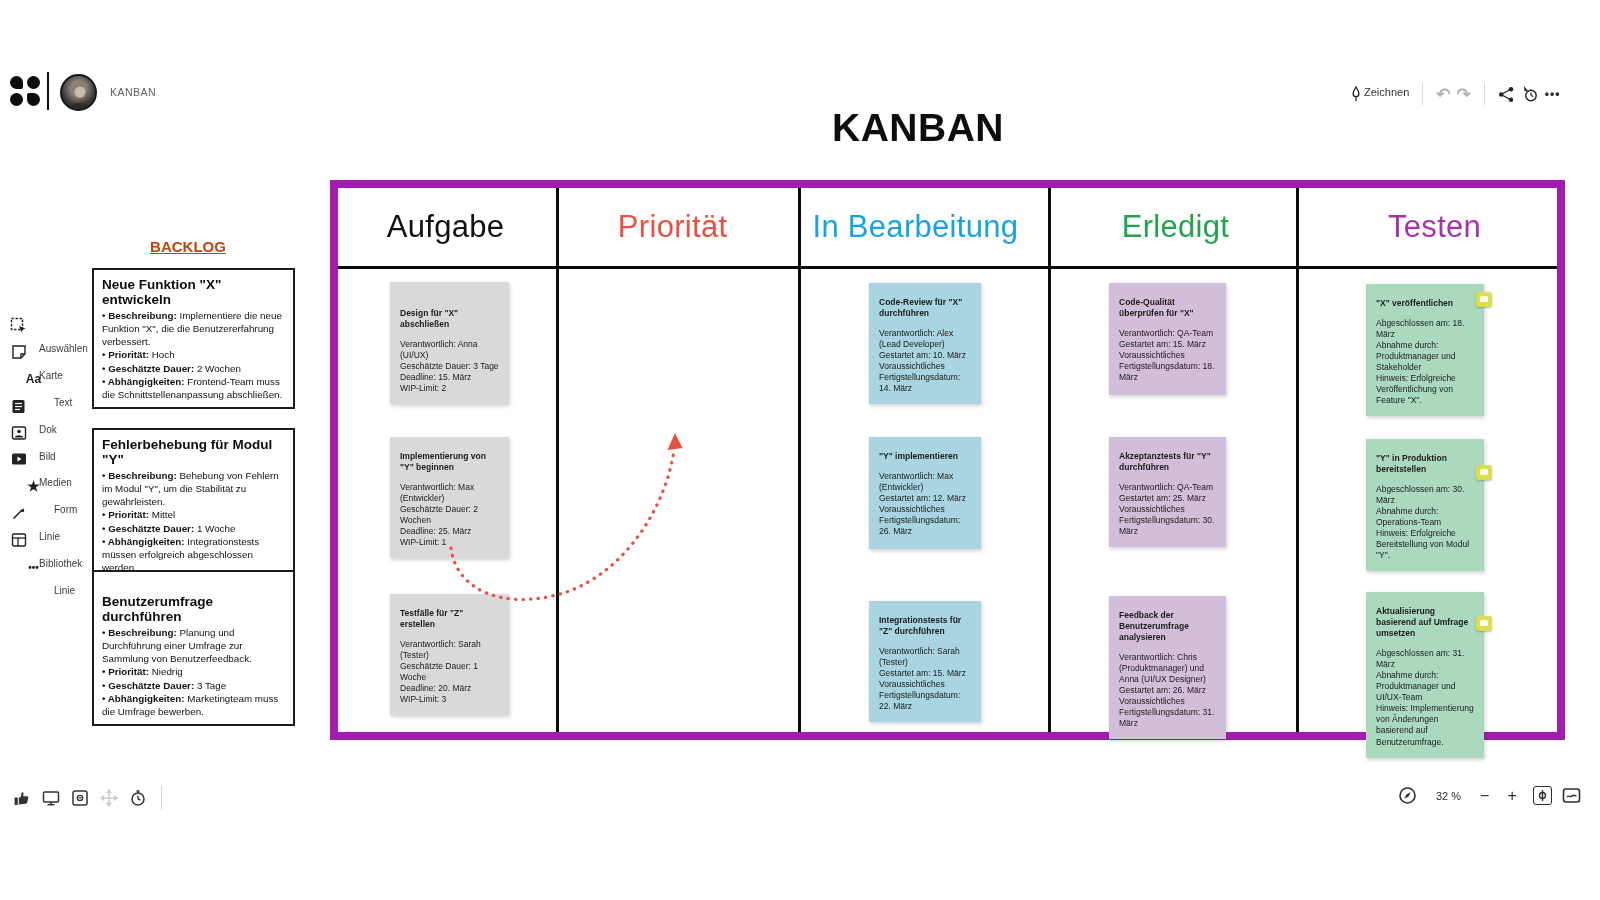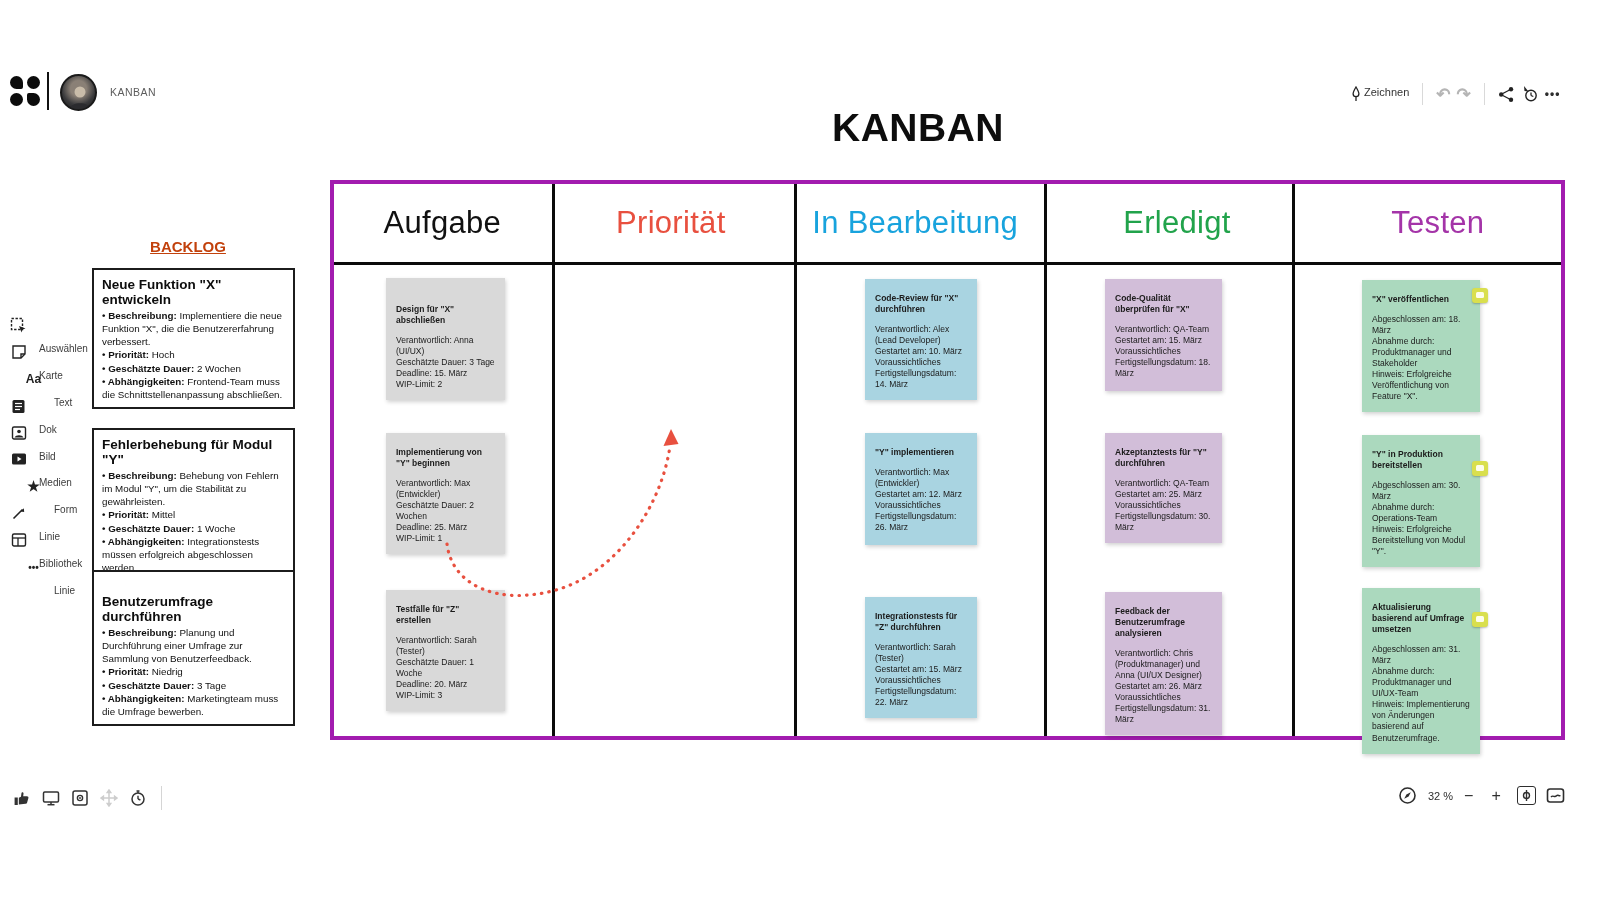--- a/index.html
+++ b/index.html
@@ -38,21 +38,21 @@
   .glyph-ico { font-size:12px; font-weight:700; color:#222;margin-left:15px; }
 
   
   #backlog-title { left:188px; top:238px; transform:translateX(-50%); font-size:15px; font-weight:700; text-decoration:underline; color:#c2410c; }
   .bl-card { position:absolute; left:92px; width:203px; background:#fff; border:2px solid #1c1c1c; padding:7px 8px 6px 8px; }
   .bl-title { font-size:13.5px; font-weight:700; color:#0d0d0d; margin-bottom:2px; }
   .bl-field { font-size:9.8px; line-height:1.34; color:#111; }
   .bl-field b { font-weight:700; }
 
   
-  #board { left:330px; top:180px; width:1235px; height:560px; border:4px solid #a21caf; background:#fff; }
+  #board { left:330px; top:180px; width:1235px; height:560px; border:8px solid #a21caf; background:#fff; }
   #board-header { position:absolute; left:0; top:0; width:100%; height:78px; display:flex; }
   .col-h { height:78px; display:flex; align-items:center; justify-content:center; font-size:31px; font-weight:400; letter-spacing:.3px; }
   .hline { position:absolute; left:0; top:78px; width:100%; height:2.5px; background:#0a0a0a; }
   .vline { position:absolute; top:0; width:2.5px; height:100%; background:#0a0a0a; }
 
   .card { position:absolute; padding:14px 9px 10px 10px; font-size:8.5px; line-height:1.3; color:#1b1b1b; box-shadow:1px 2px 4px rgba(0,0,0,.18); }
   .c-title { font-weight:600; margin-bottom:9px; }
   .c-body { white-space:pre-line; }
   .card.gray   { background:#d9d9d9; }
   .card.blue   { background:#a9d4e1; }
@@ -61,21 +61,21 @@
   .badge { position:absolute; right:-8px; width:16px; height:15px; background:#d9df4e; border-radius:3px; box-shadow:0 1px 2px rgba(0,0,0,.25); }
   .badge .bb { position:absolute; left:3.5px; top:3.5px; width:8px; height:6px; background:#fdfdec; border-radius:1.5px; }
   .badge .bb:after { content:""; position:absolute; left:1.5px; bottom:-2.5px; border:2.5px solid transparent; border-top-color:#fdfdec; border-left-width:1.5px; border-right-width:1.5px; }
 
   
   .bb-row { top:786px; display:flex; align-items:center; gap:10px; }
   #bottom-left { left:12px; }
   #bottom-right { left:1398px; }
   .bb-ico { width:19px; height:19px; display:flex; align-items:center; justify-content:center; cursor:pointer; }
   .bb-div { width:1px; height:24px; background:#d5d5d5; margin-left:4px; }
-  #zoom-label { font-size:11px; color:#2e2e2e; margin:0 1px; }
+  #zoom-label { font-size:11px; color:#2e2e2e; margin:0 9px; }
   .zoom-glyph { font-size:16px; color:#2e2e2e; line-height:1; cursor:pointer; }
   .boxed { border:1.4px solid #2e2e2e; border-radius:3px; }
 </style>
 </head>
 <body>
 
 <div id="stage">
 
   <div id="logo" class="abs">
     <span class="dot d1"></span>

